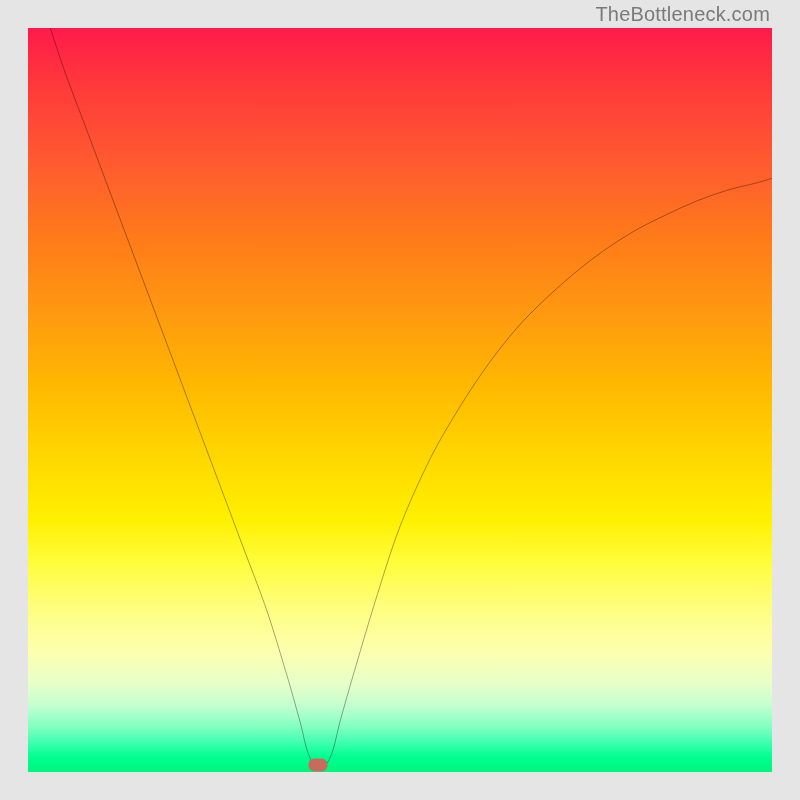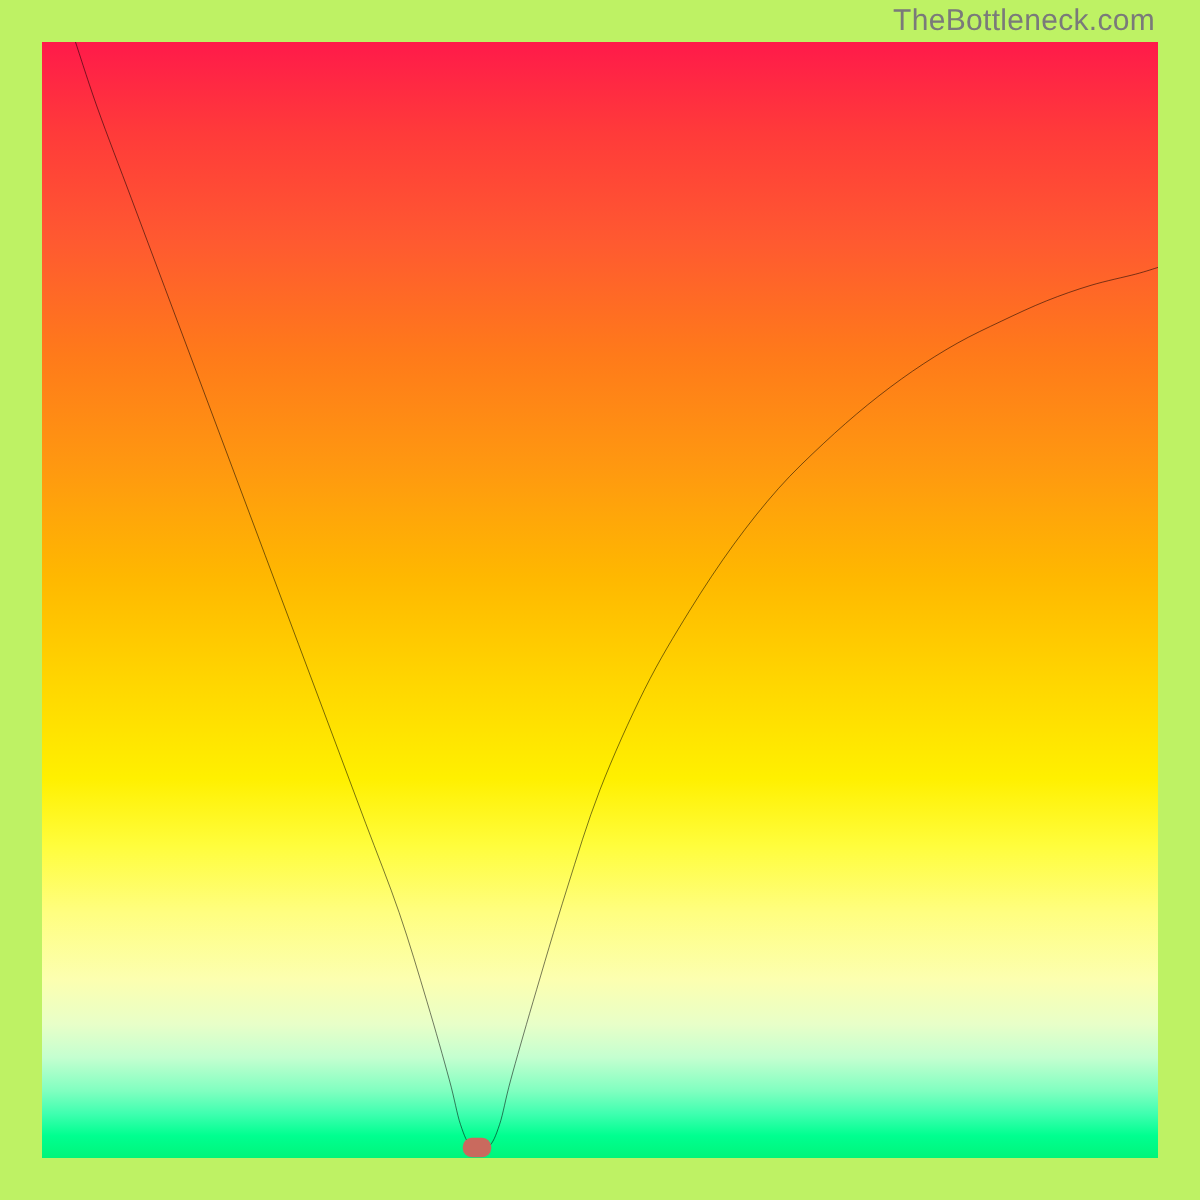--- a/index.html
+++ b/index.html
@@ -7,21 +7,21 @@
     width: 800px;
     height: 800px;
     background: #000;
     position: relative;
     font-family: Arial, Helvetica, sans-serif;
     overflow: hidden;
   }
   .frame {
     position: absolute;
     inset: 0;
-    background: #bef264;
+    background: #e5e5e5;
     padding-left: 31px;
   }
   .plot-area {
     position: absolute;
     left: 28px;
     top: 28px;
     width: 744px;
     height: 744px;
     overflow: hidden;
   }

